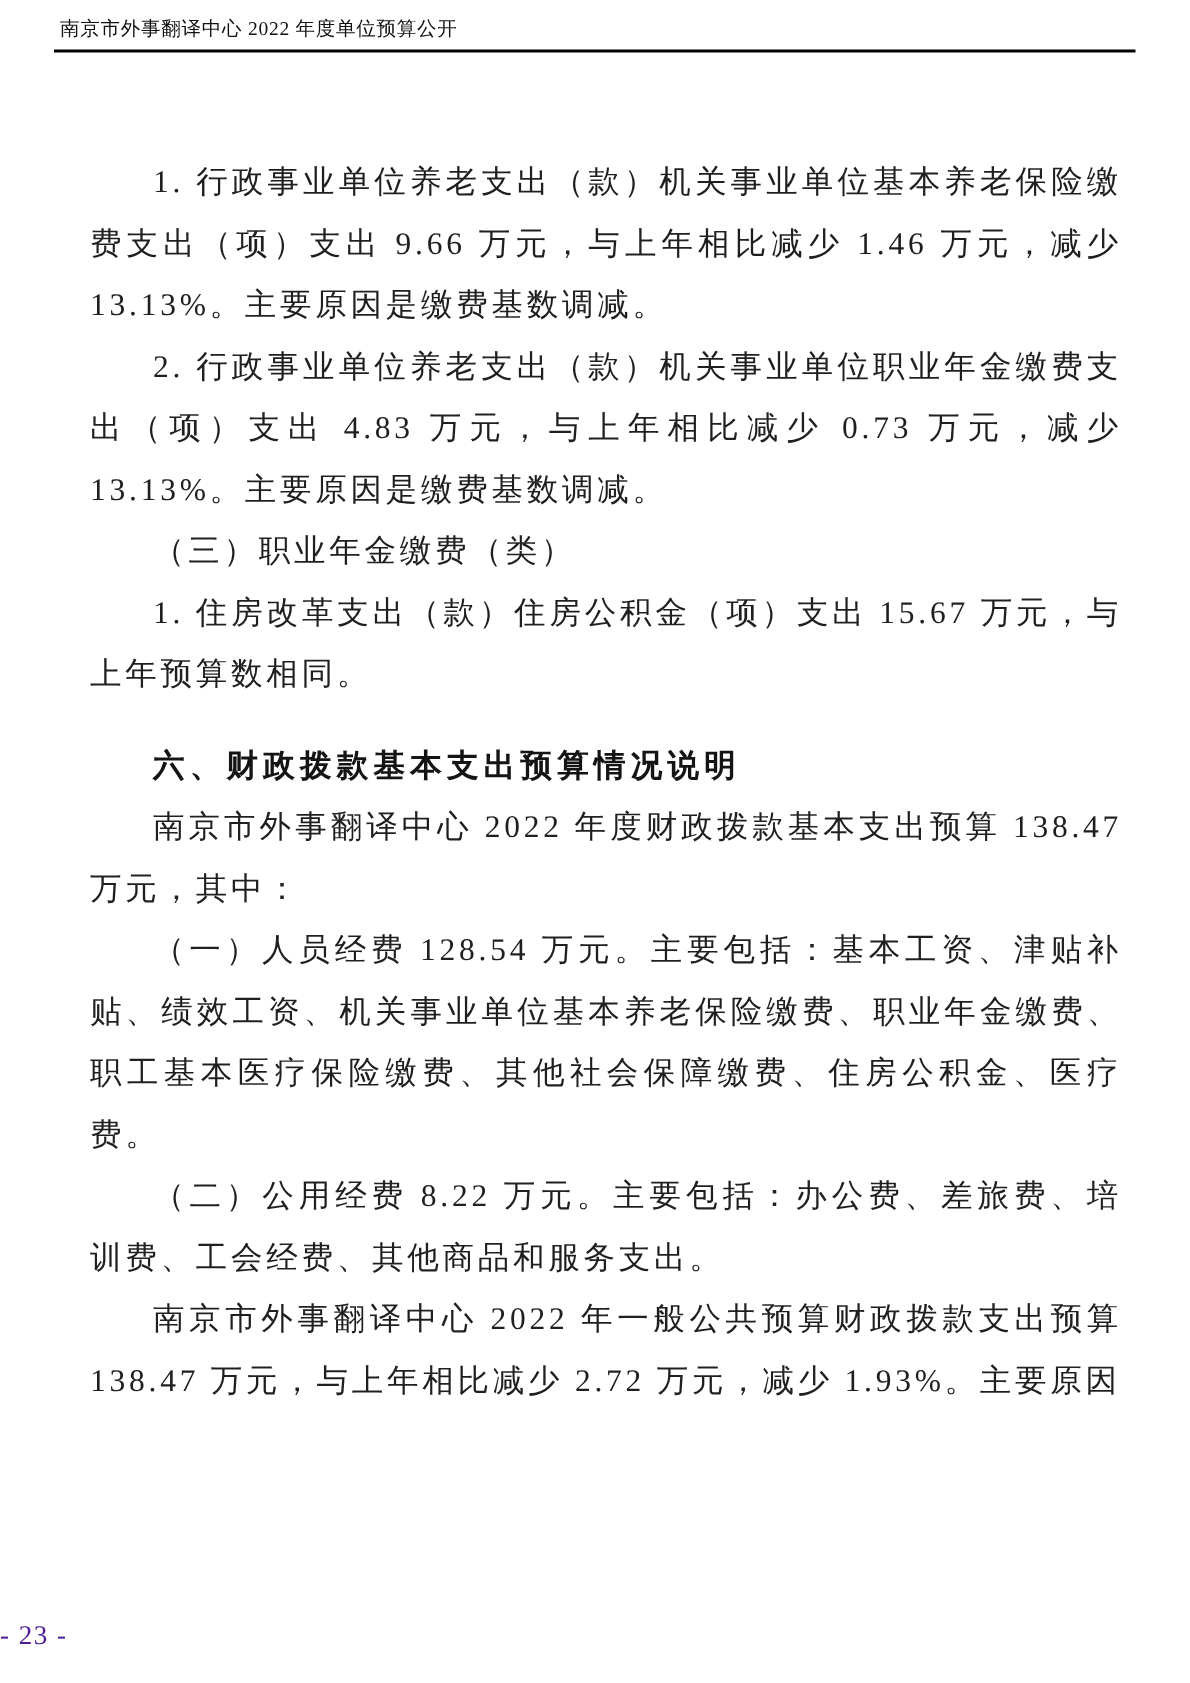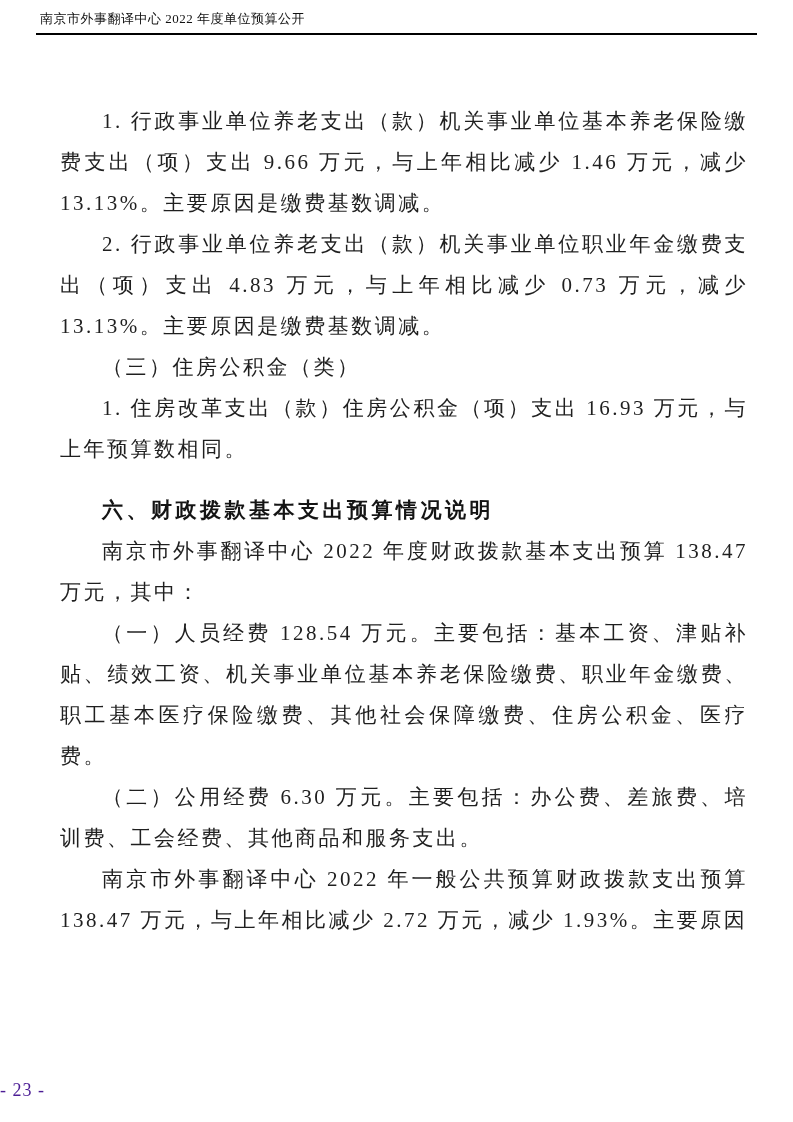--- a/index.html
+++ b/index.html
@@ -76,26 +76,26 @@
 <div class="page">
 
   <div class="page-header">
     <div class="header-title">南京市外事翻译中心 2022 年度单位预算公开</div>
     <div class="header-rule"></div>
   </div>
 
   <div class="page-body">
     <p class="para">1. 行政事业单位养老支出（款）机关事业单位基本养老保险缴费支出（项）支出 9.66 万元，与上年相比减少 1.46 万元，减少 13.13%。主要原因是缴费基数调减。</p>
     <p class="para">2. 行政事业单位养老支出（款）机关事业单位职业年金缴费支出（项）支出 4.83 万元，与上年相比减少 0.73 万元，减少 13.13%。主要原因是缴费基数调减。</p>
-    <p class="para">（三）住房公积金（类）</p>
-    <p class="para">1. 住房改革支出（款）住房公积金（项）支出 16.93 万元，与上年预算数相同。</p>
+    <p class="para">（三）职业年金缴费（类）</p>
+    <p class="para">1. 住房改革支出（款）住房公积金（项）支出 15.67 万元，与上年预算数相同。</p>
     <p class="heading">六、财政拨款基本支出预算情况说明</p>
     <p class="para">南京市外事翻译中心 2022 年度财政拨款基本支出预算 138.47 万元，其中：</p>
     <p class="para">（一）人员经费 128.54 万元。主要包括：基本工资、津贴补贴、绩效工资、机关事业单位基本养老保险缴费、职业年金缴费、职工基本医疗保险缴费、其他社会保障缴费、住房公积金、医疗费。</p>
-    <p class="para">（二）公用经费 6.30 万元。主要包括：办公费、差旅费、培训费、工会经费、其他商品和服务支出。</p>
+    <p class="para">（二）公用经费 8.22 万元。主要包括：办公费、差旅费、培训费、工会经费、其他商品和服务支出。</p>
     <p class="para">南京市外事翻译中心 2022 年一般公共预算财政拨款支出预算 138.47 万元，与上年相比减少 2.72 万元，减少 1.93%。主要原因</p>
   </div>
 
   <div class="page-footer">
     <span>- 23 -</span>
   </div>
 
 </div>
 
 </body></html>

